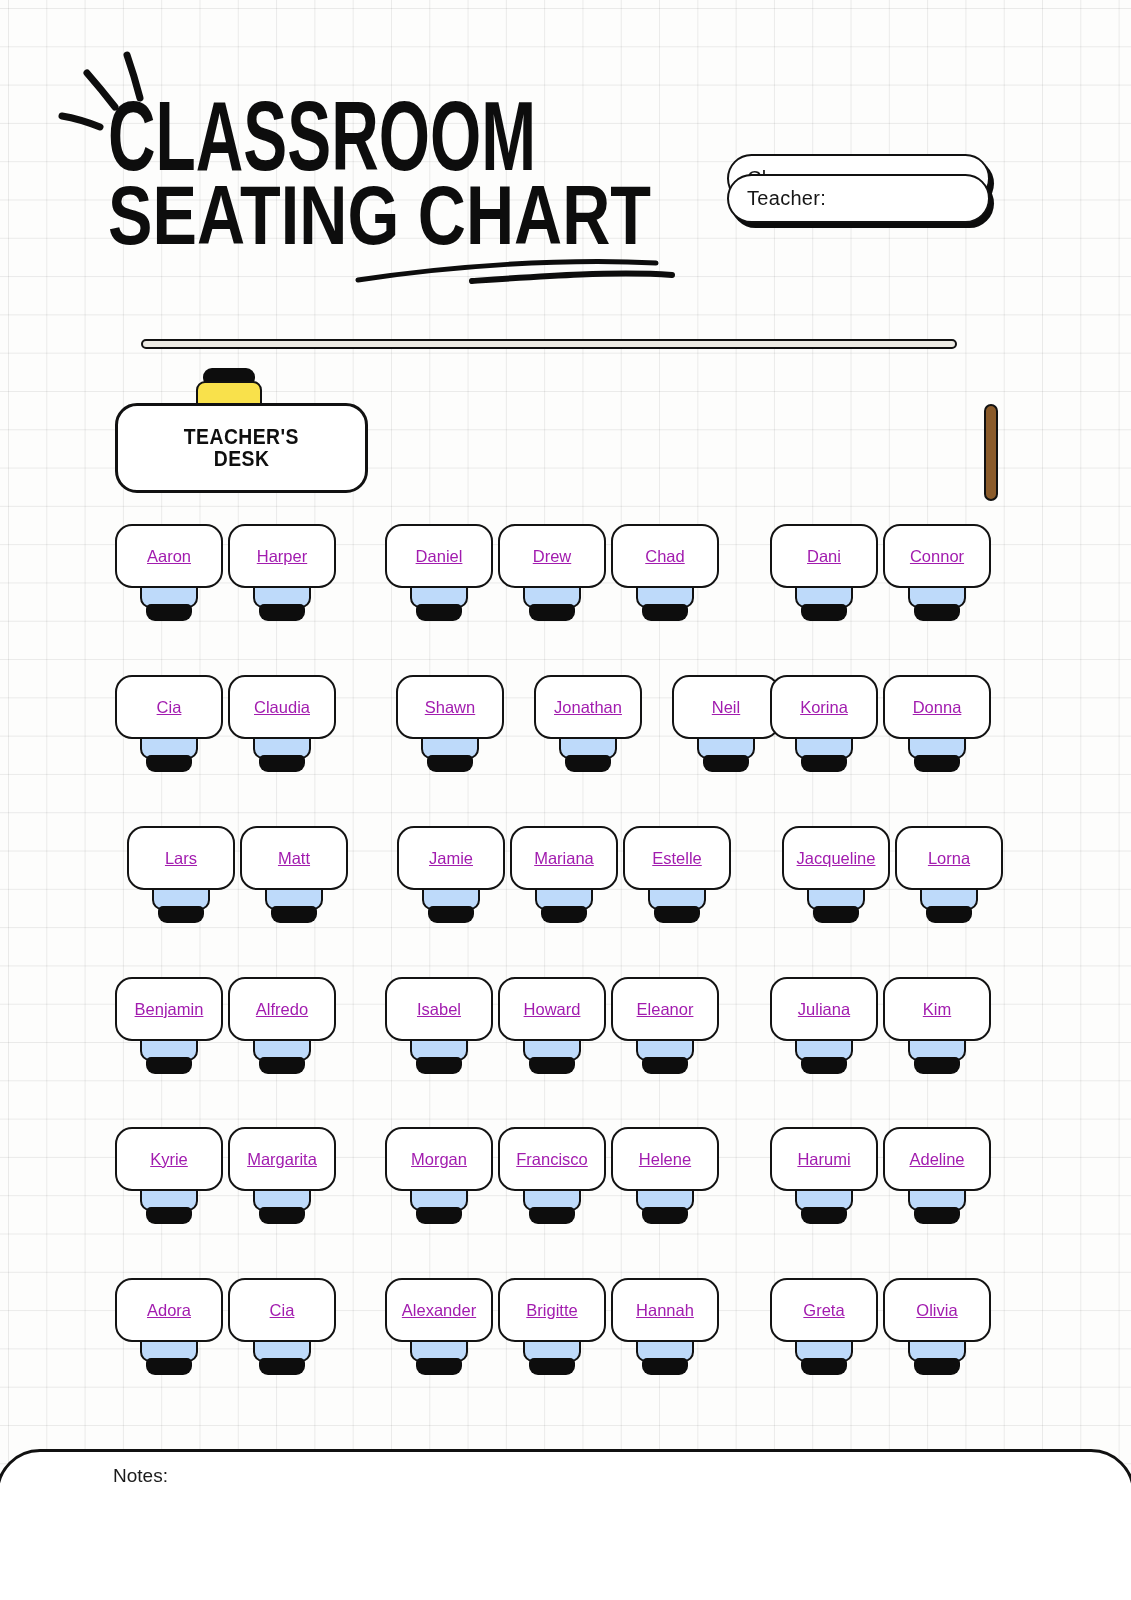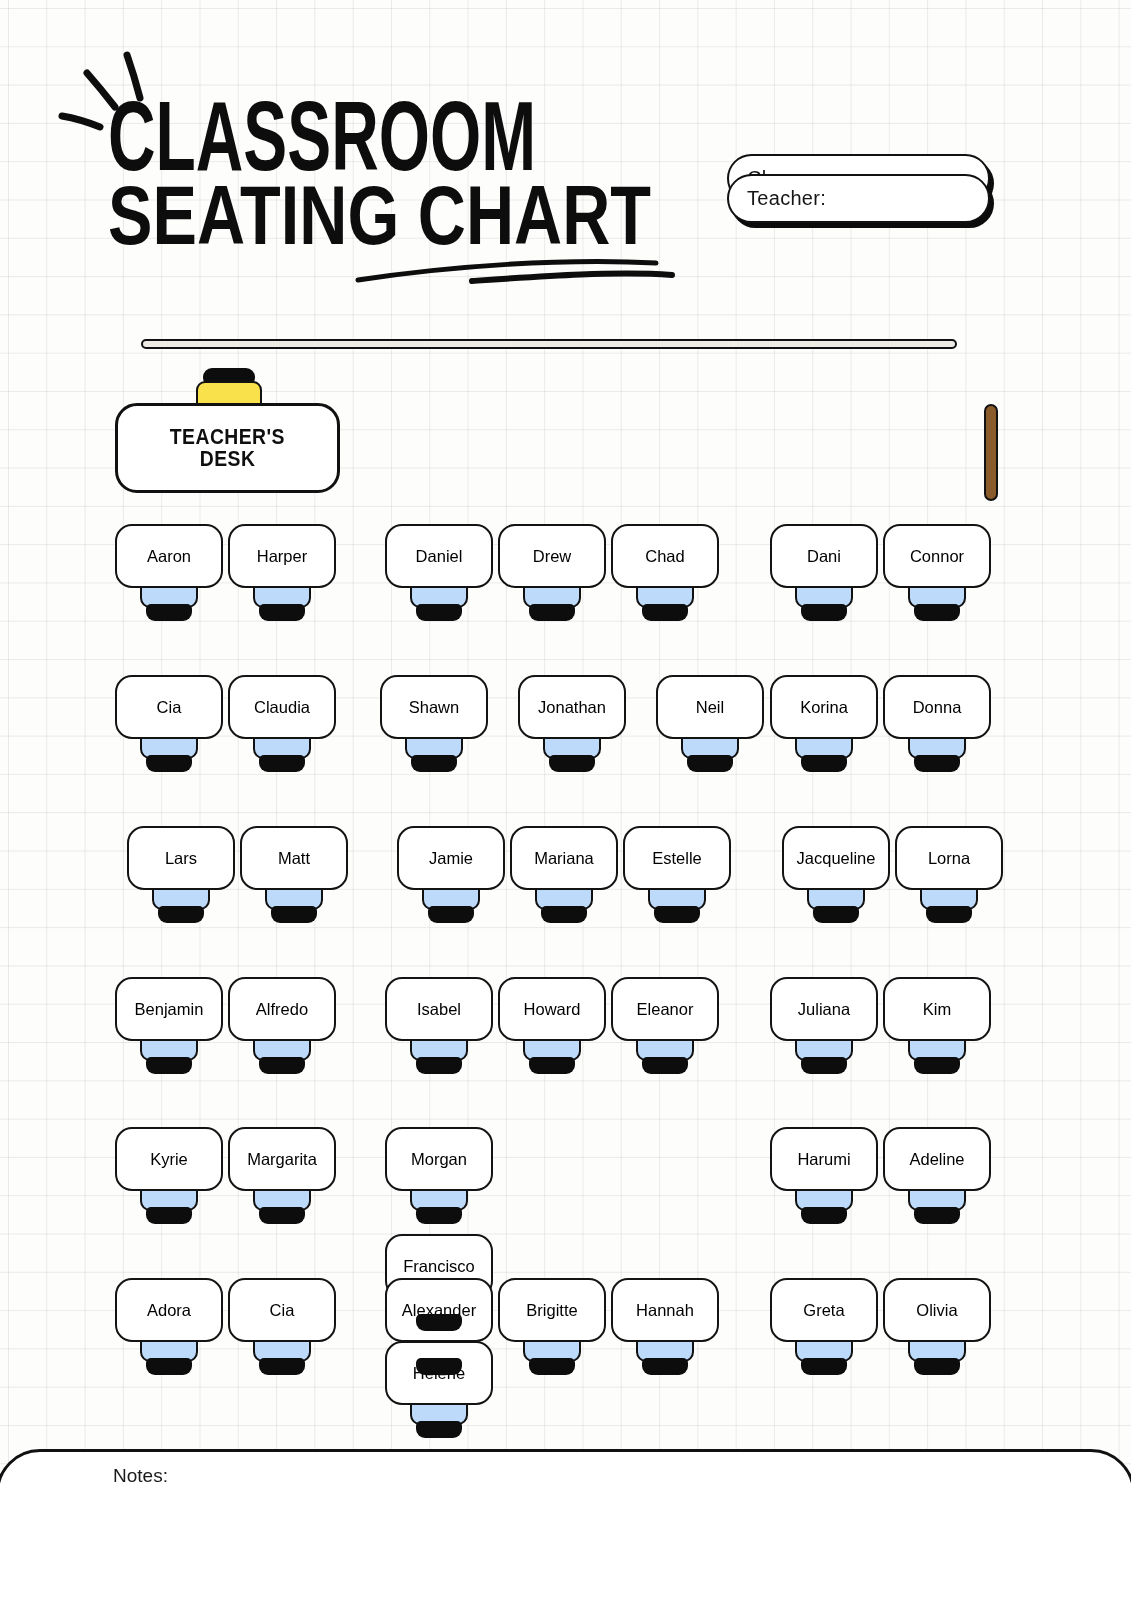--- a/index.html
+++ b/index.html
@@ -41,21 +41,21 @@
     background:#edebe4;border:2px solid #111;border-radius:7px;box-sizing:border-box;
   }
 
   
   .tdesk-wrap{position:absolute;left:115px;top:366px;width:225px;height:127px;}
   .tchair-cap{position:absolute;left:88px;top:2px;width:52px;height:19px;
     background:#0d0d0d;border-radius:9px;}
   .tchair-body{position:absolute;left:81px;top:15px;width:66px;height:34px;
     background:var(--yellow,#f9e14b);border:2.5px solid #111;border-radius:9px;box-sizing:border-box;}
   .tdesk{
-    position:absolute;left:0;top:37px;width:225px;height:90px;
+    position:absolute;left:0;top:37px;width:253px;height:90px;
     background:#fff;border:3px solid #111;border-radius:22px;box-sizing:border-box;
     display:flex;flex-direction:column;align-items:center;justify-content:center;z-index:2;
   }
   .tdesk span{
     display:inline-block;font-weight:800;font-size:22px;line-height:1.02;
     transform:scaleX(0.88);letter-spacing:0.5px;color:#0f0f0f;
   }
 
   
   .stick{position:absolute;left:984px;top:404px;width:14px;height:97px;
@@ -63,21 +63,21 @@
 
   
   .row{position:absolute;left:0;width:1131px;height:104px;}
   .group{position:absolute;top:0;display:flex;gap:5px;}
   .desk-unit{position:relative;width:108px;height:102px;}
   .desk-box{
     position:absolute;left:0;top:0;width:108px;height:64px;
     background:#fff;border:2.5px solid #131313;border-radius:17px;box-sizing:border-box;
     display:flex;align-items:center;justify-content:center;z-index:1;
   }
-  .desk-name{font-size:16.5px;color:#000000;white-space:nowrap;}
+  .desk-name{font-size:16.5px;color:#a21caf;white-space:nowrap;text-decoration:underline;}
   .chair-back{
     position:absolute;left:25px;top:46px;width:58px;height:38px;
     background:var(--blue,#bedafa);border:2.5px solid #111;
     border-radius:10px;box-sizing:border-box;z-index:0;
   }
   .chair-seat{
     position:absolute;left:31px;top:80px;width:46px;height:17px;
     background:#0d0d0d;border-radius:5px 5px 9px 9px;z-index:2;
   }
 
@@ -204,21 +204,21 @@
     </div>
 
     <div class="desk-unit">
       <div class="chair-back"></div>
       <div class="chair-seat"></div>
       <div class="desk-box">
         <span class="desk-name">Claudia</span>
       </div>
     </div>
   </div>
-        <div class="group" style="left: 380px; gap: 30px;">
+        <div class="group" style="left: 396px; gap: 30px;">
     <div class="desk-unit">
       <div class="chair-back"></div>
       <div class="chair-seat"></div>
       <div class="desk-box">
         <span class="desk-name">Shawn</span>
       </div>
     </div>
 
     <div class="desk-unit">
       <div class="chair-back"></div>
@@ -387,21 +387,21 @@
     </div>
 
     <div class="desk-unit">
       <div class="chair-back"></div>
       <div class="chair-seat"></div>
       <div class="desk-box">
         <span class="desk-name">Margarita</span>
       </div>
     </div>
   </div>
-        <div class="group" style="left: 385px; flex-direction: column;">
+        <div class="group" style="left: 385px;">
     <div class="desk-unit">
       <div class="chair-back"></div>
       <div class="chair-seat"></div>
       <div class="desk-box">
         <span class="desk-name">Morgan</span>
       </div>
     </div>
 
     <div class="desk-unit">
       <div class="chair-back"></div>

